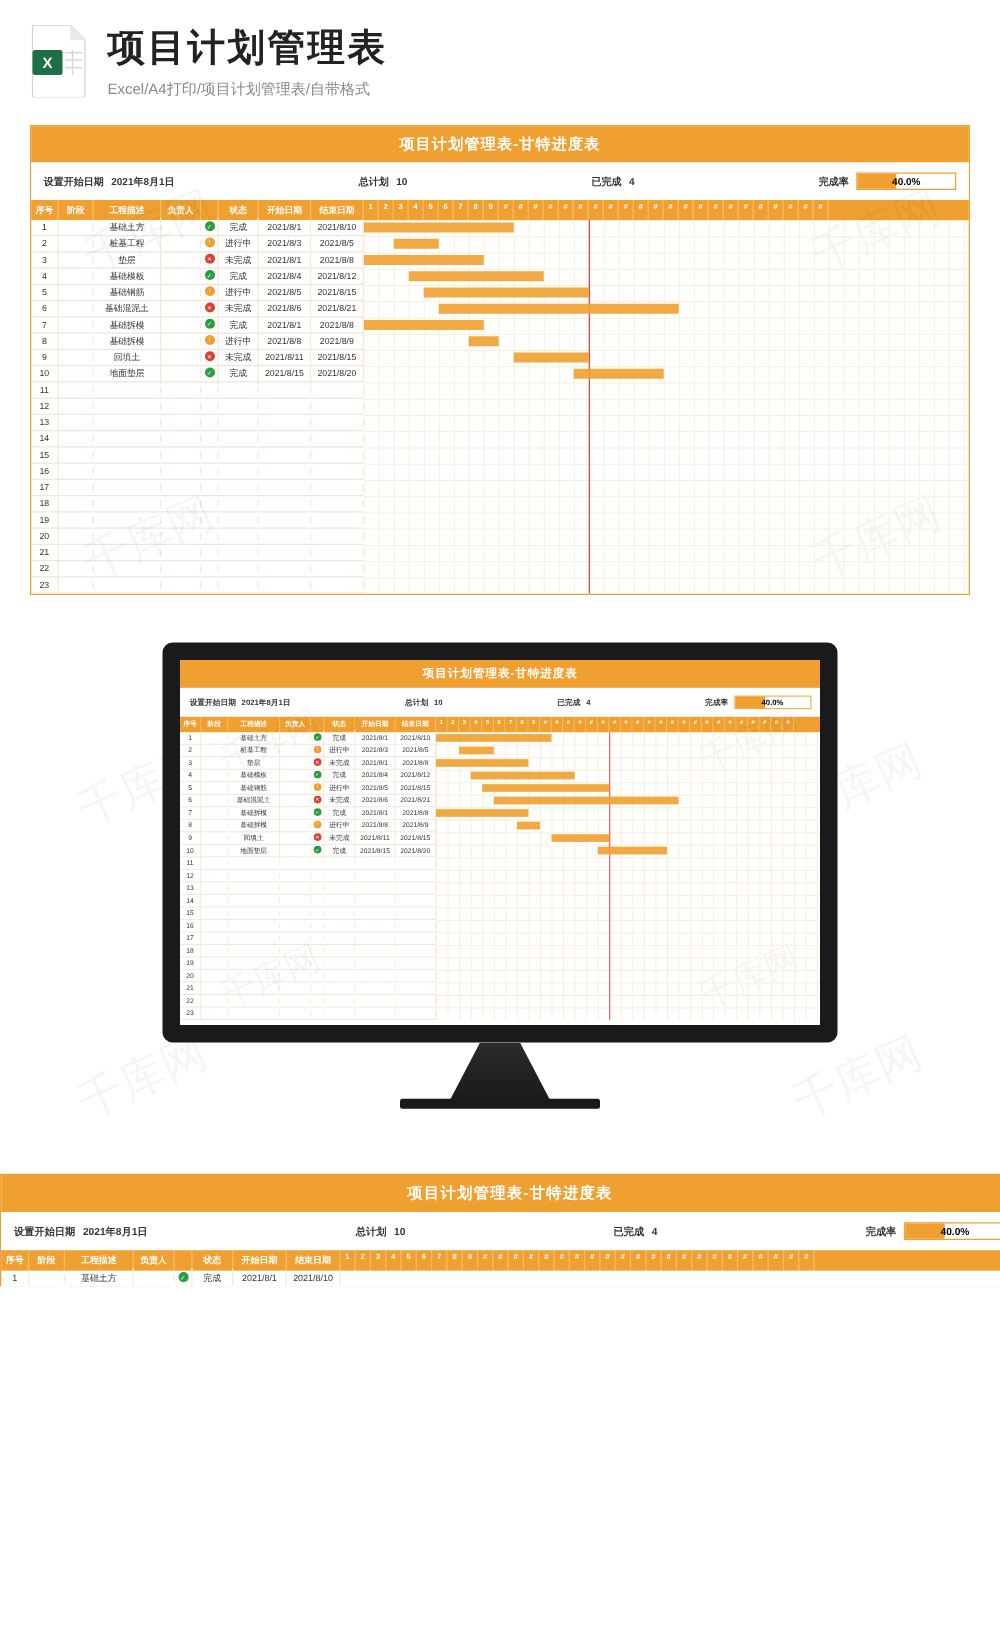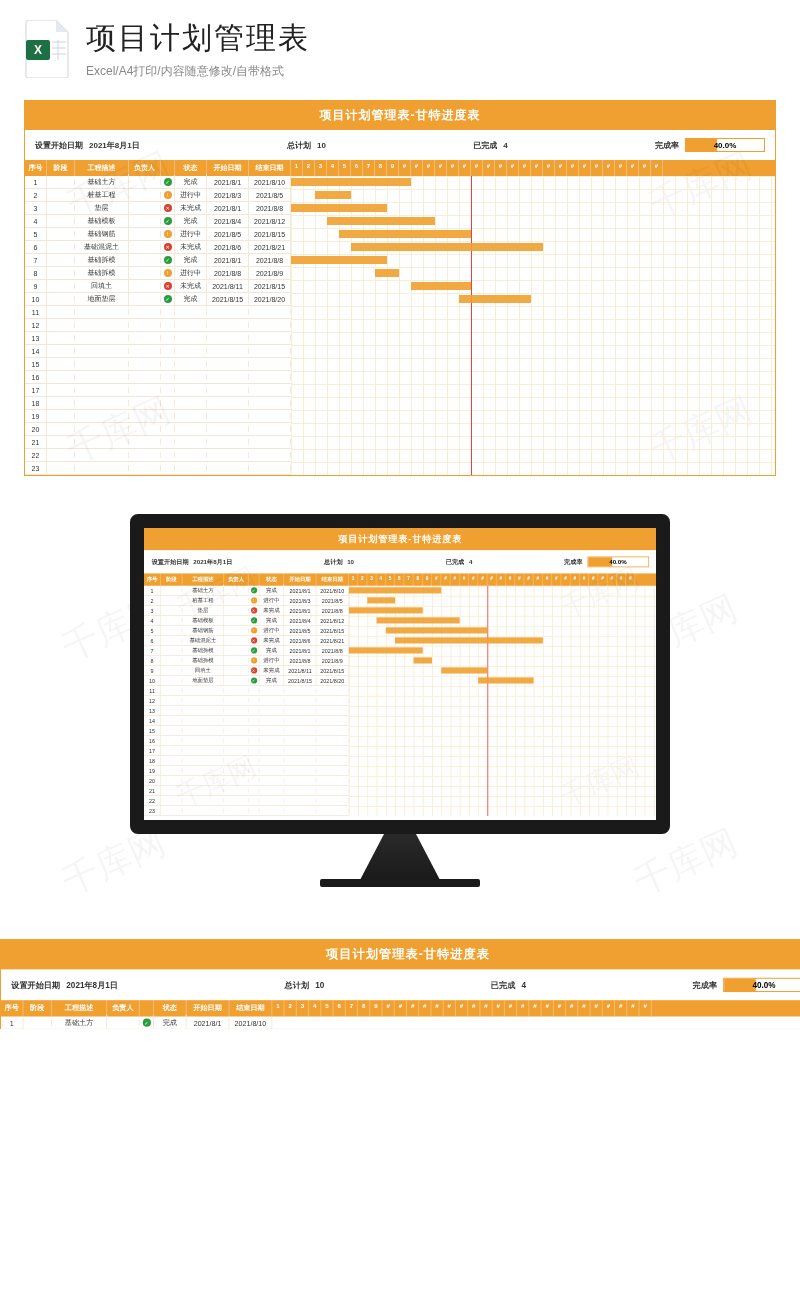--- a/index.html
+++ b/index.html
@@ -1,21 +1,21 @@
 <!DOCTYPE html>
 <html><head>
 <meta charset="utf-8">
 <style>
 *{margin:0;padding:0;box-sizing:border-box}
 body{background:#fff;font-family:"Microsoft YaHei",Arial,sans-serif;width:800px;overflow:hidden}
 .top-header{display:flex;align-items:center;padding:18px 24px 12px;gap:16px}
 .excel-icon{width:46px;height:58px;position:relative;flex-shrink:0}
 .excel-icon svg{width:100%;height:100%}
 .title-block{flex:1}
-.big-title{font-size:30px;font-weight:400;color:#222;letter-spacing:2px}
+.big-title{font-size:30px;font-weight:700;color:#222;letter-spacing:2px}
 .subtitle{font-size:12px;color:#888;margin-top:4px}
 .sheet{margin:8px 24px;border:1px solid #f0a030;background:#fff;font-size:8px}
 .banner{background:#f0a030;color:#fff;text-align:center;font-size:12px;font-weight:600;padding:6px;letter-spacing:1px}
 .summary{display:flex;align-items:center;padding:8px 10px;gap:6px;font-size:8px;color:#333;background:#fff;font-weight:600}
 .summary .lbl{flex-shrink:0}
 .summary .val{flex-shrink:0;margin-right:14px}
 .progress-wrap{width:80px;height:14px;border:1px solid #f0a030;position:relative;display:inline-block}
 .progress-wrap .fill{background:#f0a030;height:100%;display:block}
 .progress-wrap .pct{position:absolute;inset:0;display:flex;align-items:center;justify-content:center;font-size:8px;color:#000}
 .hdr-row{display:flex;background:#f0a030;color:#fff;font-size:7px;font-weight:600}
@@ -61,21 +61,21 @@
         <g stroke="#cfd4da" stroke-width="1">
           <line x1="28" y1="22" x2="42" y2="22"></line>
           <line x1="28" y1="28" x2="42" y2="28"></line>
           <line x1="28" y1="34" x2="42" y2="34"></line>
           <line x1="34" y1="20" x2="34" y2="40"></line>
         </g>
       </svg>
   </div>
   <div class="title-block">
     <div class="big-title">项目计划管理表</div>
-    <div class="subtitle">Excel/A4打印/内容随意修改/自带格式</div>
+    <div class="subtitle">Excel/A4打印/项目计划管理表/自带格式</div>
   </div>
 </div>
 
 <div id="sheet-template" class="sheet" style="position:relative">
   <div class="wm" style="top:60px;left:40px">千库网</div>
   <div class="wm" style="top:60px;right:20px">千库网</div>
   <div class="wm" style="bottom:20px;left:40px">千库网</div>
   <div class="wm" style="bottom:20px;right:20px">千库网</div>
 
   <div class="banner">项目计划管理表-甘特进度表</div>

